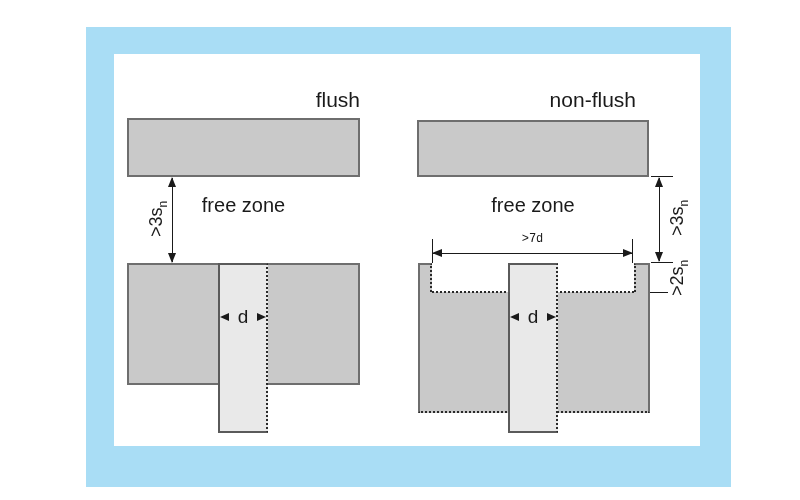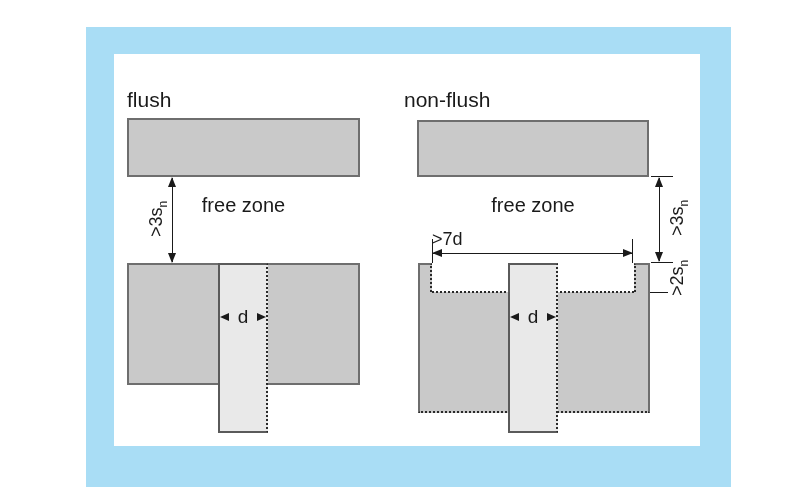--- a/index.html
+++ b/index.html
@@ -8,21 +8,21 @@
     --sensor-gray:#e9e9e9;
     --outline-gray:#6e6e6e;
     --line-dark:#1a1a1a;
   }
   html,body{margin:0;padding:0;}
   body{font-family:"Liberation Sans", sans-serif; color:var(--line-dark);}
   .page{position:relative;width:800px;height:500px;background:#ffffff;overflow:hidden;}
   .frame{position:absolute;left:86px;top:27px;width:645px;height:460px;background:var(--frame-blue);}
   .canvas{position:absolute;left:114px;top:54px;width:586px;height:392px;background:#ffffff;}
   .abs{position:absolute;}
-  .title{font-size:21px;line-height:24px;text-align:left;}
+  .title{font-size:21px;line-height:24px;text-align:right;}
   .fz{font-size:20px;line-height:22px;text-align:center;}
   .rect{box-sizing:border-box;background:var(--metal-gray);border:2px solid var(--outline-gray);}
   .sensor{box-sizing:border-box;background:var(--sensor-gray);
           border-top:2px solid #5a5a5a;border-left:2px solid #5a5a5a;
           border-bottom:2px solid #5a5a5a;border-right:2px dotted #2a2a2a;z-index:3;}
   .wall{box-sizing:border-box;background:var(--metal-gray);}
   .rot{width:80px;height:22px;line-height:22px;text-align:center;transform:rotate(-90deg);
        font-size:18px;white-space:nowrap;}
   .rot sub, .dsub sub{font-size:12px;}
   
@@ -45,21 +45,21 @@
   .tick-v{width:1px;background:var(--line-dark);z-index:4;}
   .tick-h{height:1px;background:var(--line-dark);z-index:4;}
   .dotline{border-top:2px dotted #2a2a2a;z-index:2;}
   
   .dlab{display:flex;align-items:center;justify-content:space-between;
         font-size:19px;line-height:18px;z-index:5;}
   .tri-l{width:0;height:0;border-top:4px solid transparent;border-bottom:4px solid transparent;
          border-right:9px solid var(--line-dark);}
   .tri-r{width:0;height:0;border-top:4px solid transparent;border-bottom:4px solid transparent;
          border-left:9px solid var(--line-dark);}
-  .lbl7d{font-size:18px;line-height:20px;text-align:left;z-index:4;}
+  .lbl7d{font-size:12px;line-height:20px;text-align:center;z-index:4;font-family:Liberation Mono, monospace;}
 </style>
 </head>
 <body>
 
 <div class="page">
   <div class="frame"></div>
   <div class="canvas"></div>
 
   <div class="abs title" style="left:127px;top:88px;width:233px;">flush</div>
 

